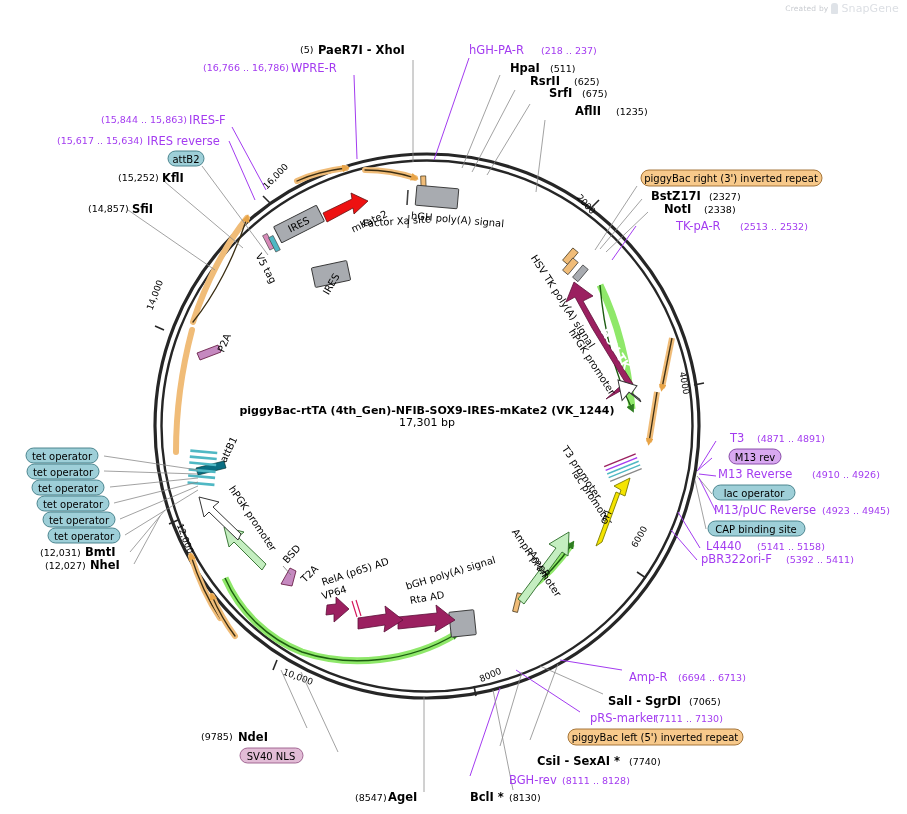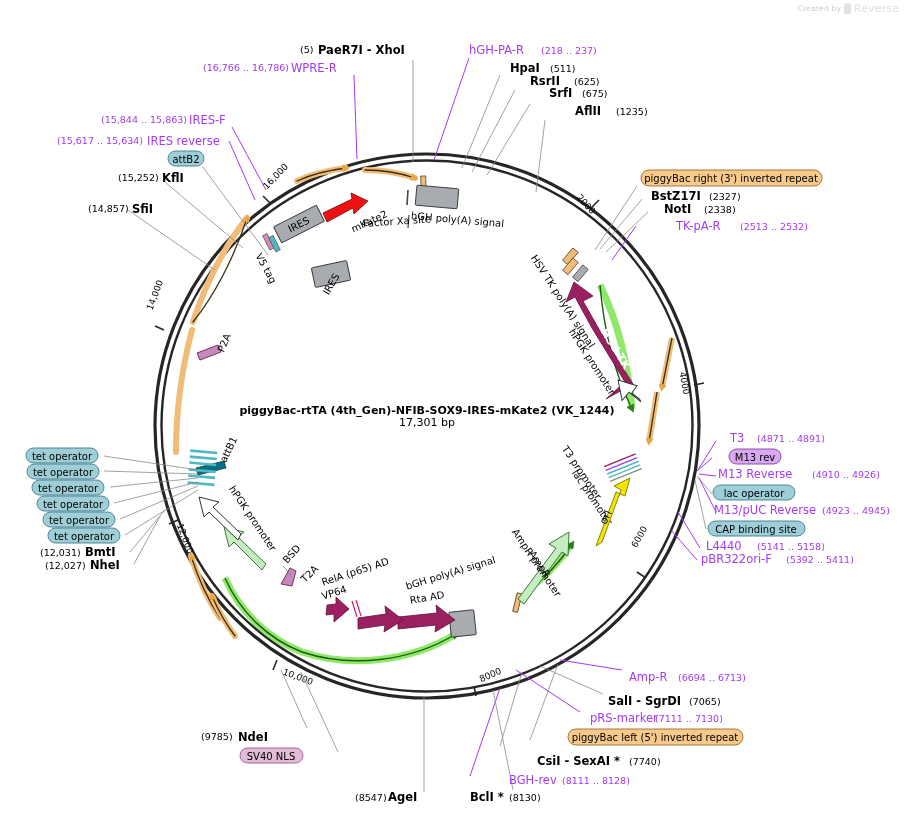--- a/index.html
+++ b/index.html
@@ -23,21 +23,21 @@
   .lead{stroke:#8a8a8a;stroke-width:.8px;fill:none;}
   .leadv{stroke:#a33bf0;stroke-width:1px;fill:none;}
   .boxtxt{font-size:10px;fill:#000;}
 </style>
 </head>
 <body>
 
 <div class="watermark">
   <span class="wm-created">Created by</span>
   <span class="wm-logo"></span>
-  <span class="wm-name">Reverse</span>
+  <span class="wm-name">SnapGene</span>
 </div>
 
 <svg id="map" viewBox="0 0 907 814">
   <defs>
     <marker id="ar-or" markerWidth="6" markerHeight="6" refX="3" refY="3" orient="auto">
       <path d="M0,0 L6,3 L0,6 z" fill="#e8a447"></path>
     </marker>
     <marker id="ar-gr" markerWidth="6" markerHeight="6" refX="3" refY="3" orient="auto">
       <path d="M0,0 L6,3 L0,6 z" fill="#2f7d22"></path>
     </marker>

